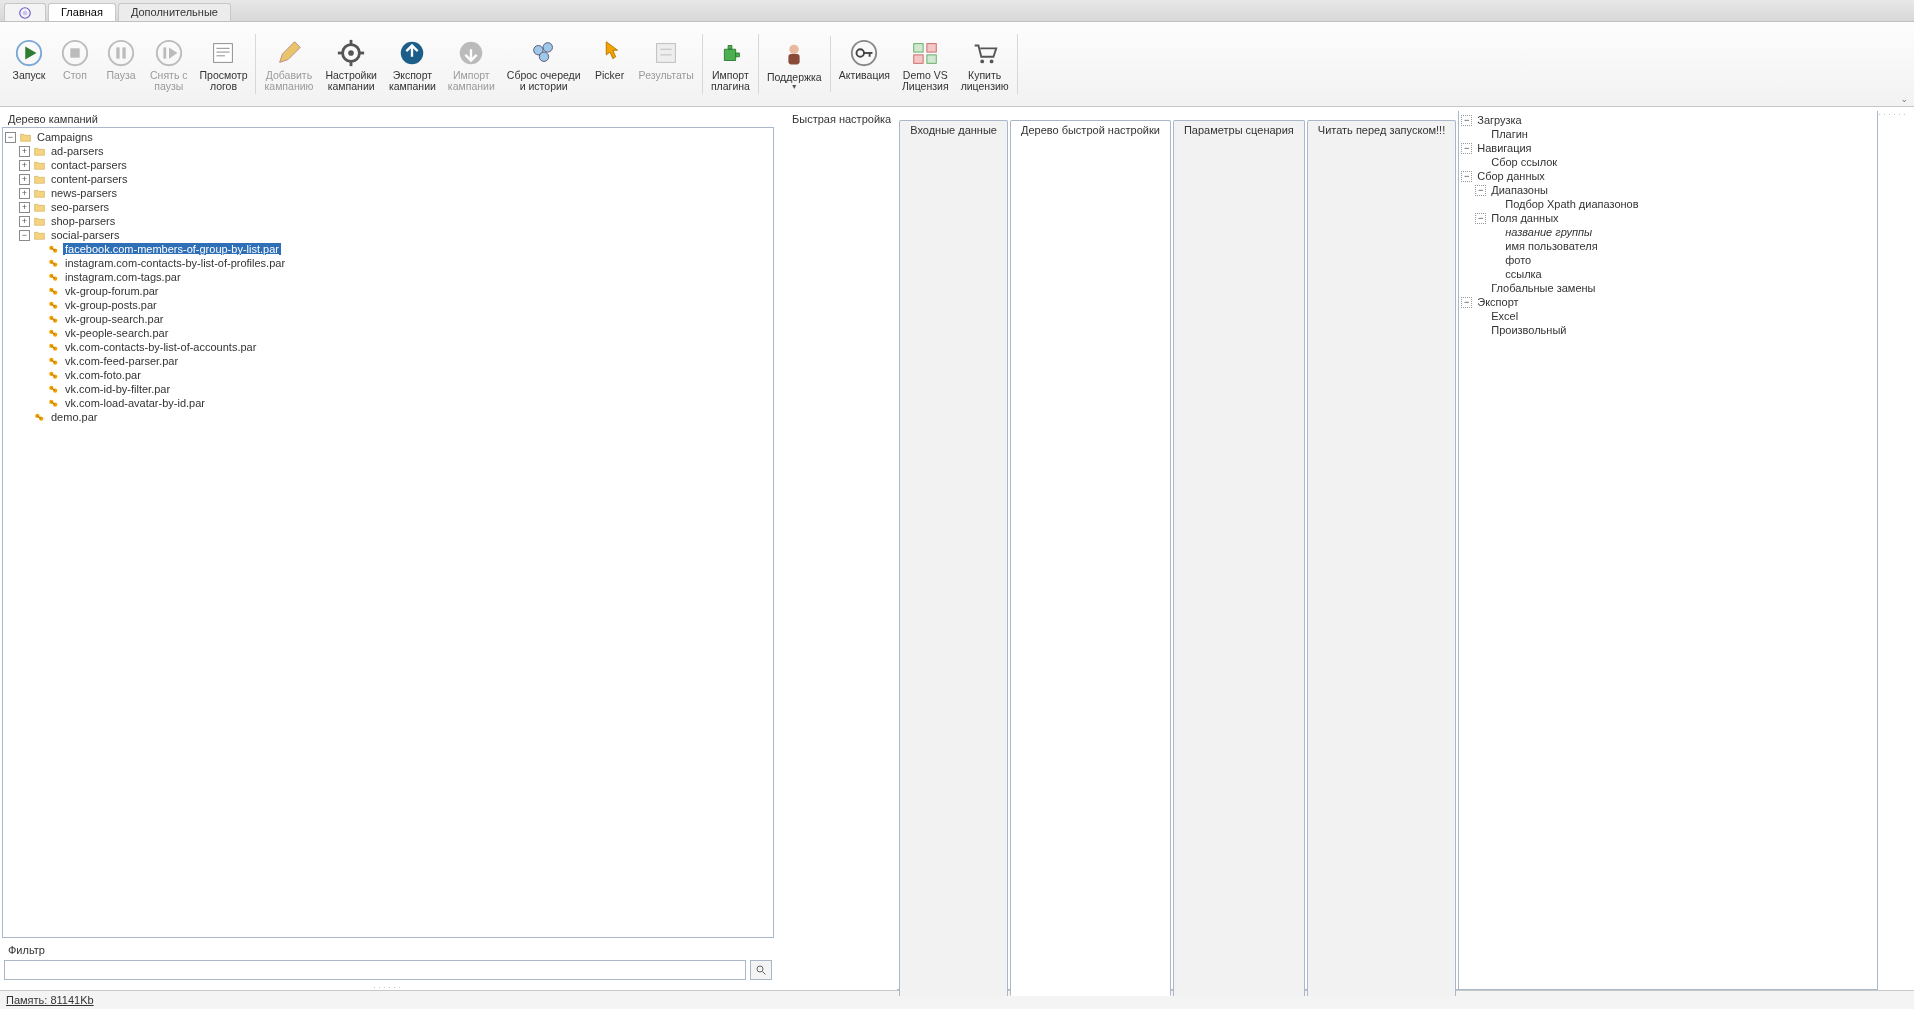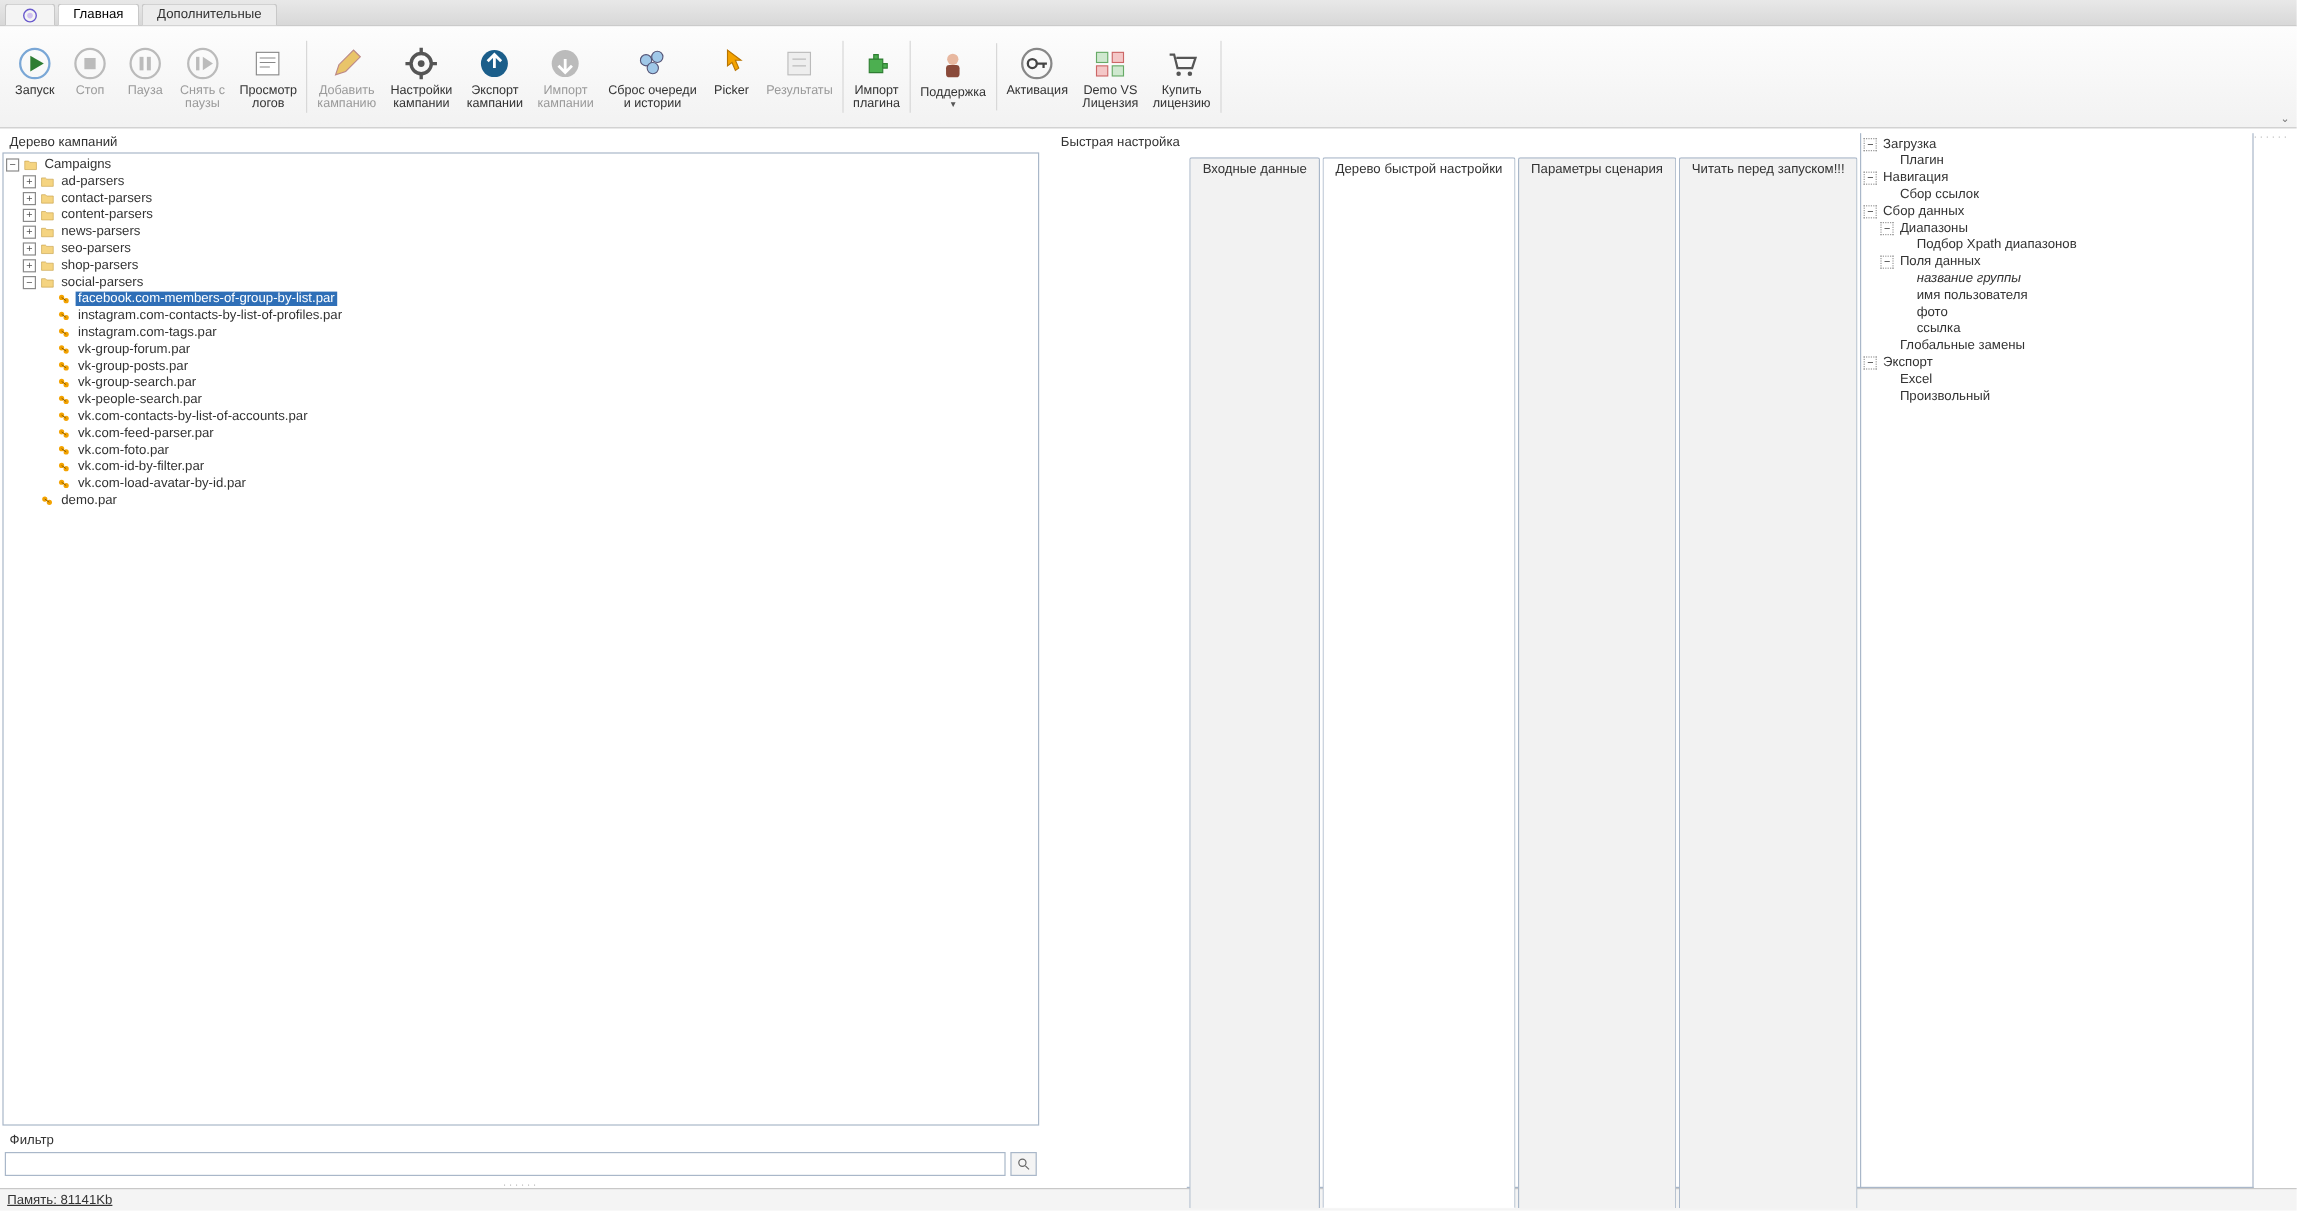--- a/index.html
+++ b/index.html
@@ -79,21 +79,21 @@
   }
   
   .main {
     flex: 1;
     display: flex;
     gap: 12px;
     padding: 4px 6px 0 2px;
     min-height: 0;
   }
   .left-pane {
-    width: 864px;
+    width: 772px;
     display:flex; flex-direction:column;
     min-height: 0;
   }
   .right-pane {
     flex: 1;
     display:flex; flex-direction:row;
     min-height: 0;
   }
   .panel-title {
     font-size: 11px;
@@ -118,39 +118,39 @@
   }
   .tree-toggle {
     width:11px; height:11px; border:1px solid #8a8a8a;
     display:flex; align-items:center; justify-content:center;
     font-size:9px; line-height:9px; color:#555; margin-right:3px;
     background:#fff;
   }
   .tree-toggle.empty { border:none; }
   .tree-icon { width:13px; height:13px; margin-right:3px; display:flex;align-items:center;justify-content:center;}
   .tree-label { padding: 0 2px; }
-  .tree-label.selected { background:#2f6fb7; color:#fff; }
+  .tree-label.selected { background:#2f6fb7; color:#fff;text-decoration:underline; }
   .tree-label.italic { font-style: italic; text-align: right; }
   .exp-dotted { border:1px dotted #999; width:11px; height:11px; display:flex;align-items:center;justify-content:center;font-size:9px;margin-right:3px;}
   
   .rtabs {
     display:flex;
     border-bottom:1px solid #a9b7c9;
     padding-left:2px;
     margin-top:2px;
   }
   .rtab {
     padding:3px 10px;
     border:1px solid #a9b7c9;
     border-bottom:none;
     background:#f2f2f2;
     margin-right:2px;
     cursor:pointer;
     position:relative;
-    top:18px;
+    top:7px;
     border-radius:2px 2px 0 0;
     font-size:11px;
   }
   .rtab.active { background:#fff; border-bottom:1px solid #fff; }
   .right-content {
     flex:1;
     border:1px solid #a9b7c9;
     border-top:none;
     background:#fff;
     overflow:auto;

